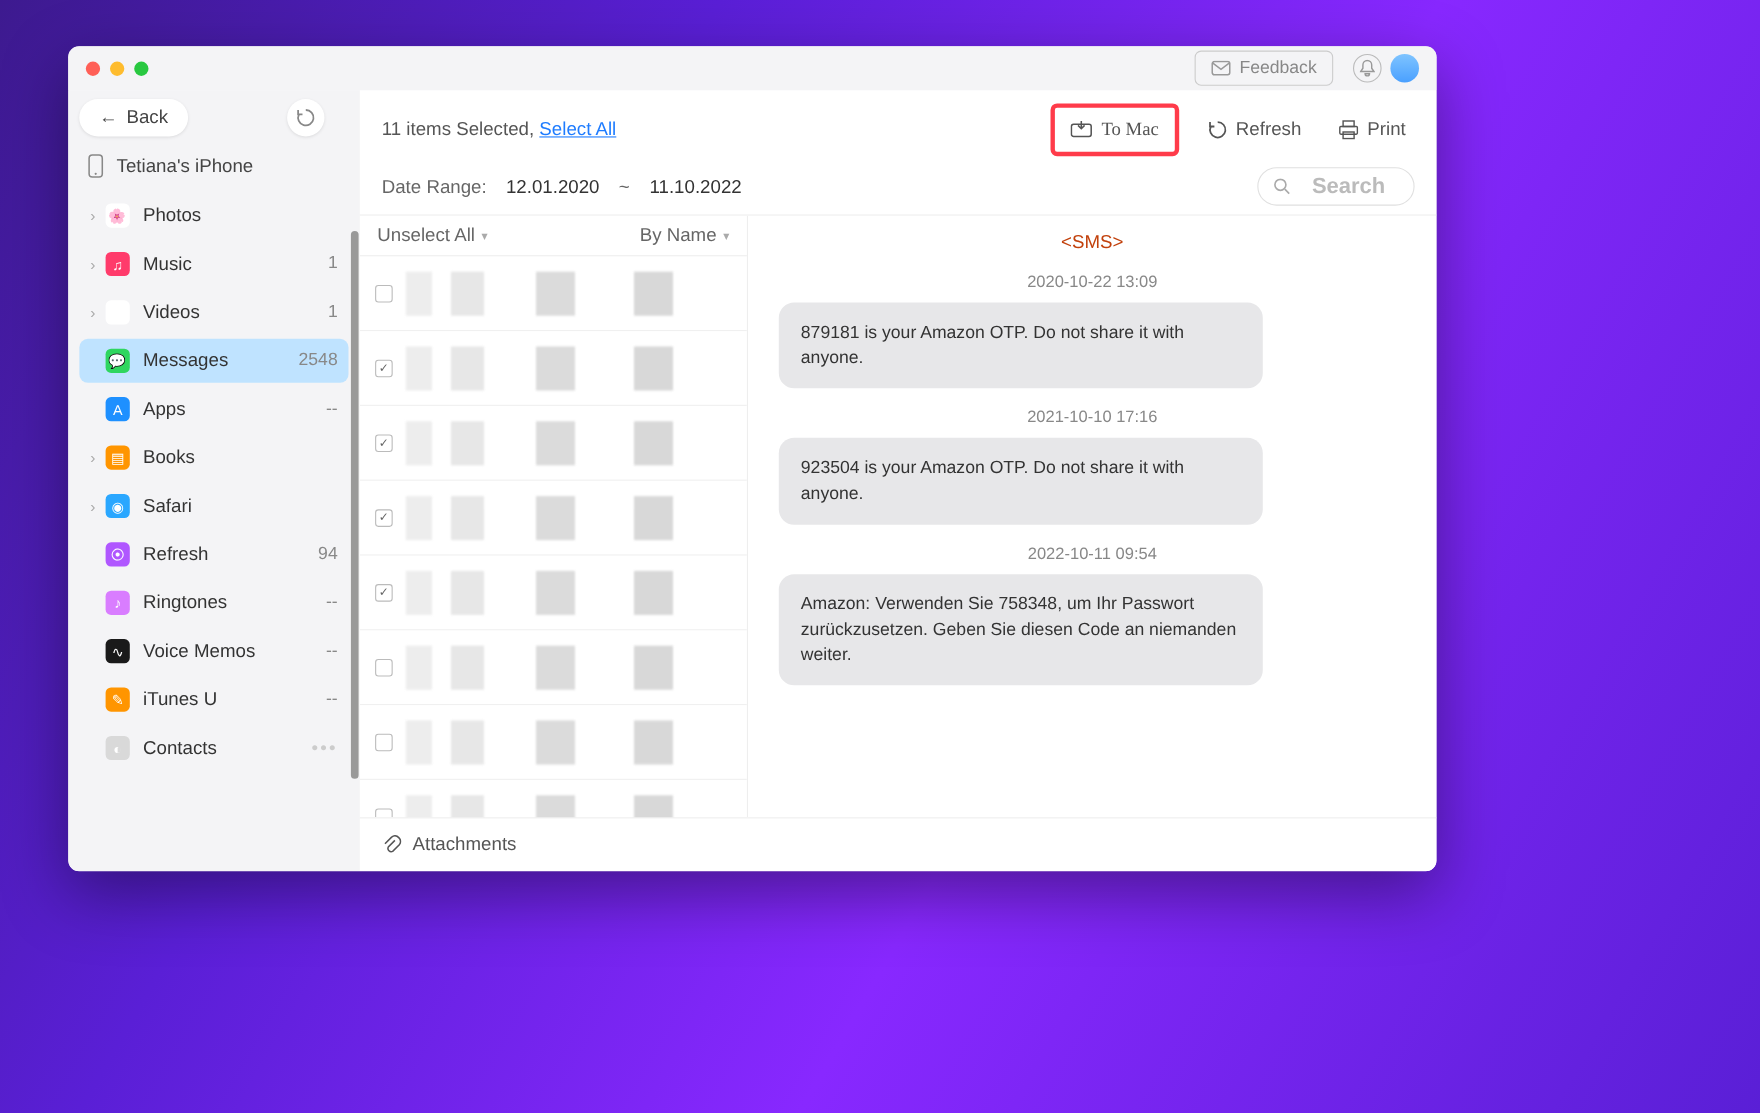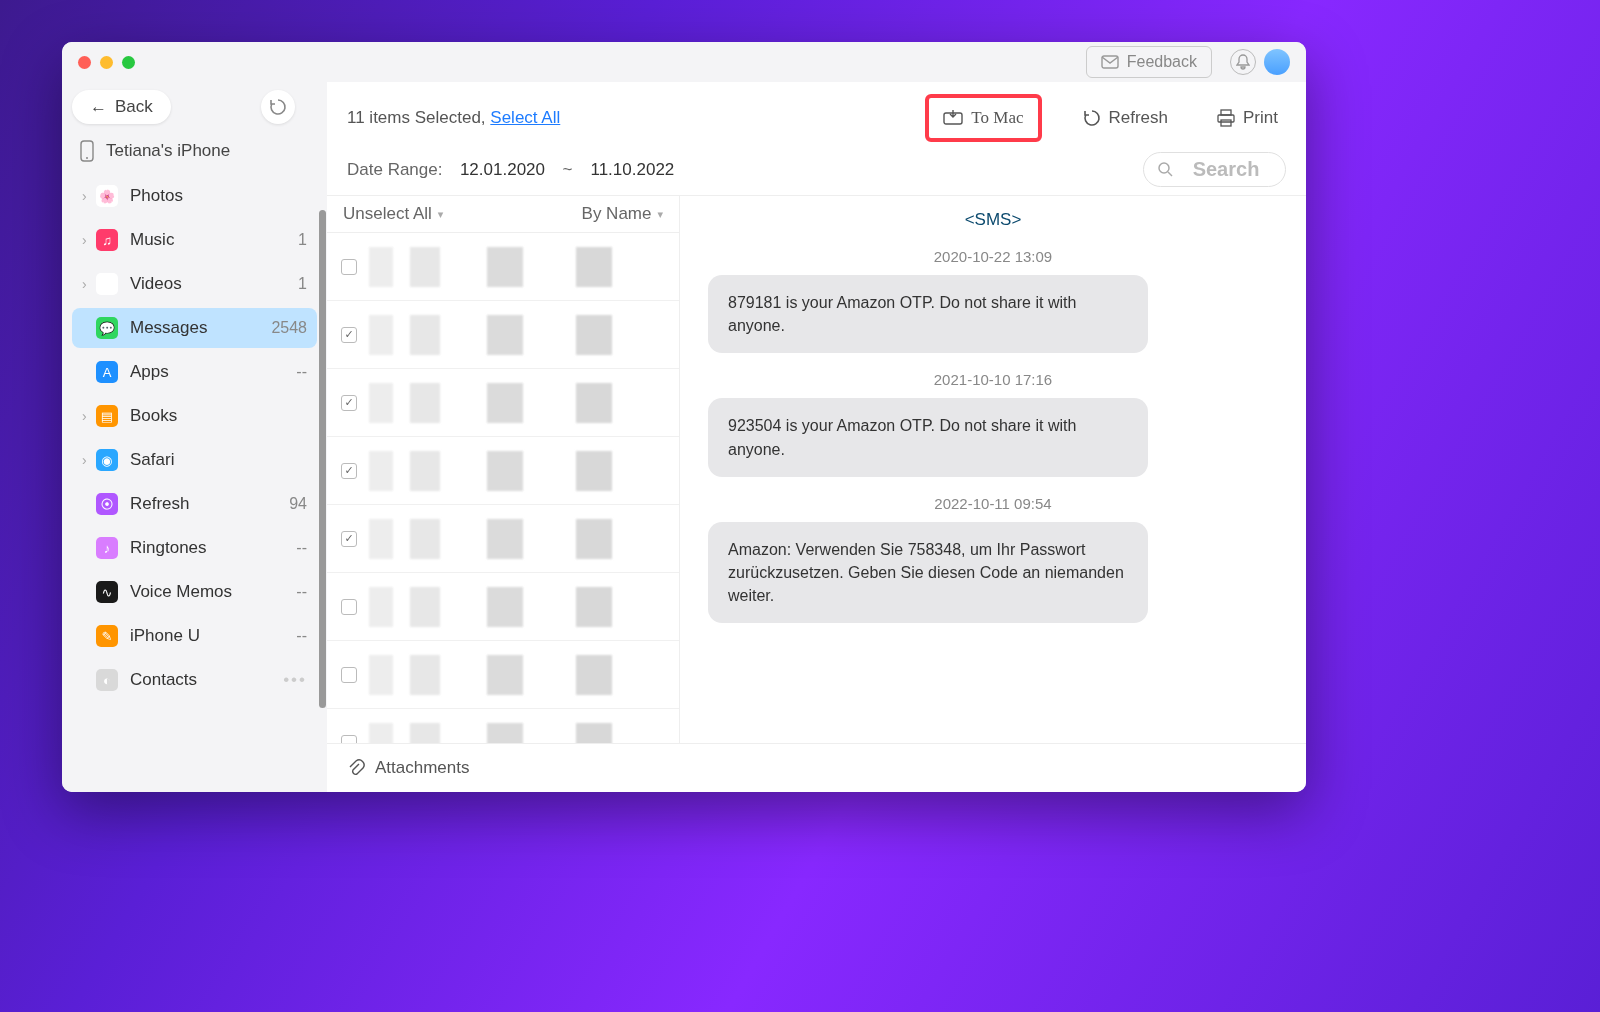--- a/index.html
+++ b/index.html
@@ -35,21 +35,21 @@
   .nav-item { display:flex; align-items:center; padding:9px 10px; border-radius:8px; margin-bottom:4px; cursor:pointer; }
   .nav-item.selected { background:#bfe3ff; }
   .chev { width:12px; color:#aaa; font-size:14px; margin-right:2px;}
   .app-icon { width:22px; height:22px; border-radius:5px; margin-right:12px; display:flex; align-items:center; justify-content:center; font-size:13px; color:#fff; flex-shrink:0;}
   .nav-label { flex:1; color:#333; }
   .nav-count { color:#888; font-size:16px;}
   .nav-dots { color:#ccc; letter-spacing:2px; }
   .side-scroll { position:absolute; right:1px; top:128px; width:7px; height:498px; background:#999; border-radius:4px;}
 
   .content { flex:1; background:#fff; display:flex; flex-direction:column; }
-  .toolbar { display:flex; align-items:center; padding:12px 20px 0; gap:33px;}
+  .toolbar { display:flex; align-items:center; padding:12px 20px 0; gap:18px;}
   .sel-text { color:#555;}
   .link { color:#1e7cff; text-decoration:underline; cursor:pointer;}
   .tb-spacer{flex:1;}
   .tb-btn { display:flex; align-items:center; gap:8px; color:#555; cursor:pointer; padding:6px 8px;}
   .highlight-box { border:4px solid #ff3b4a; border-radius:6px; padding:10px 14px;font-family:Liberation Serif, serif; }
   .filter-bar { display:flex; align-items:center; padding:10px 20px 8px; gap:10px; color:#666; border-bottom:1px solid #eee;}
   .date-inp { border:none; background:transparent; font-size:17px; color:#333; width:100px; text-align:center;}
   .search-wrap { margin-left:auto; border:1px solid #e0e0e0; border-radius:18px; padding:5px 14px; display:flex; align-items:center; gap:8px; color:#aaa;}
   .search-inp { border:none; outline:none; width:90px; font-size:20px; color:#666;font-weight:bold;}
   .search-inp::placeholder{color:#bbb;text-align:center;}
@@ -61,21 +61,21 @@
   .dd::after{content:"▾";font-size:11px;color:#aaa;margin-left:2px;}
   .list-body { flex:1; overflow:hidden; }
   .row { display:flex; align-items:center; height:68px; padding:0 14px; border-bottom:1px solid #f0f0f0;}
   .cb { width:16px;height:16px;border:1px solid #bbb;border-radius:3px;display:flex;align-items:center;justify-content:center;font-size:11px;color:#666;margin-right:12px;cursor:pointer;}
   .cb.checked{background:#fff;}
   .cb.checked::after{content:"✓";}
   .blur { flex:1; height:40px; background:
       linear-gradient(90deg, #e6e6e6 0 8%, transparent 8% 14%, #ddd 14% 24%, transparent 24% 40%, #ccc 40% 52%, transparent 52% 70%, #c8c8c8 70% 82%, transparent 82% 100%);
       filter:blur(1px); opacity:.7;}
   .detail-col { flex:1; padding:14px 28px; overflow:auto;}
-  .sms-tag { text-align:center; color:#0c4a6e; margin-bottom:16px;}
+  .sms-tag { text-align:center; color:#c2410c; margin-bottom:16px;}
   .ts { text-align:center; color:#888; margin:18px 0 10px; font-size:15px;}
   .bubble { background:#e7e7e9; border-radius:14px; padding:16px 20px; max-width:440px; color:#333; line-height:1.45; font-size:16px;}
   .attach-bar { border-top:1px solid #eee; padding:14px 20px; display:flex; align-items:center; gap:10px; color:#555;}
   svg{display:block;}
 </style>
 </head>
 <body>
 
 <div class="window">
 
@@ -179,21 +179,21 @@
           </div>
           <div class="nav-item">
             <span class="chev"></span>
             <span class="app-icon" style="background:#1a1a1a">∿</span>
             <span class="nav-label">Voice Memos</span>
             <span class="nav-count">--</span>
           </div>
           <div class="nav-item">
             <span class="chev"></span>
             <span class="app-icon" style="background:#ff9500">✎</span>
-            <span class="nav-label">iPhone U</span>
+            <span class="nav-label">iTunes U</span>
             <span class="nav-count">--</span>
           </div>
           <div class="nav-item">
             <span class="chev"></span>
             <span class="app-icon" style="background:#d9d9d9">◐</span>
             <span class="nav-label">Contacts</span>
             <span class="nav-dots">•••</span>
           </div>
         </div>
       <div class="side-scroll"></div>

